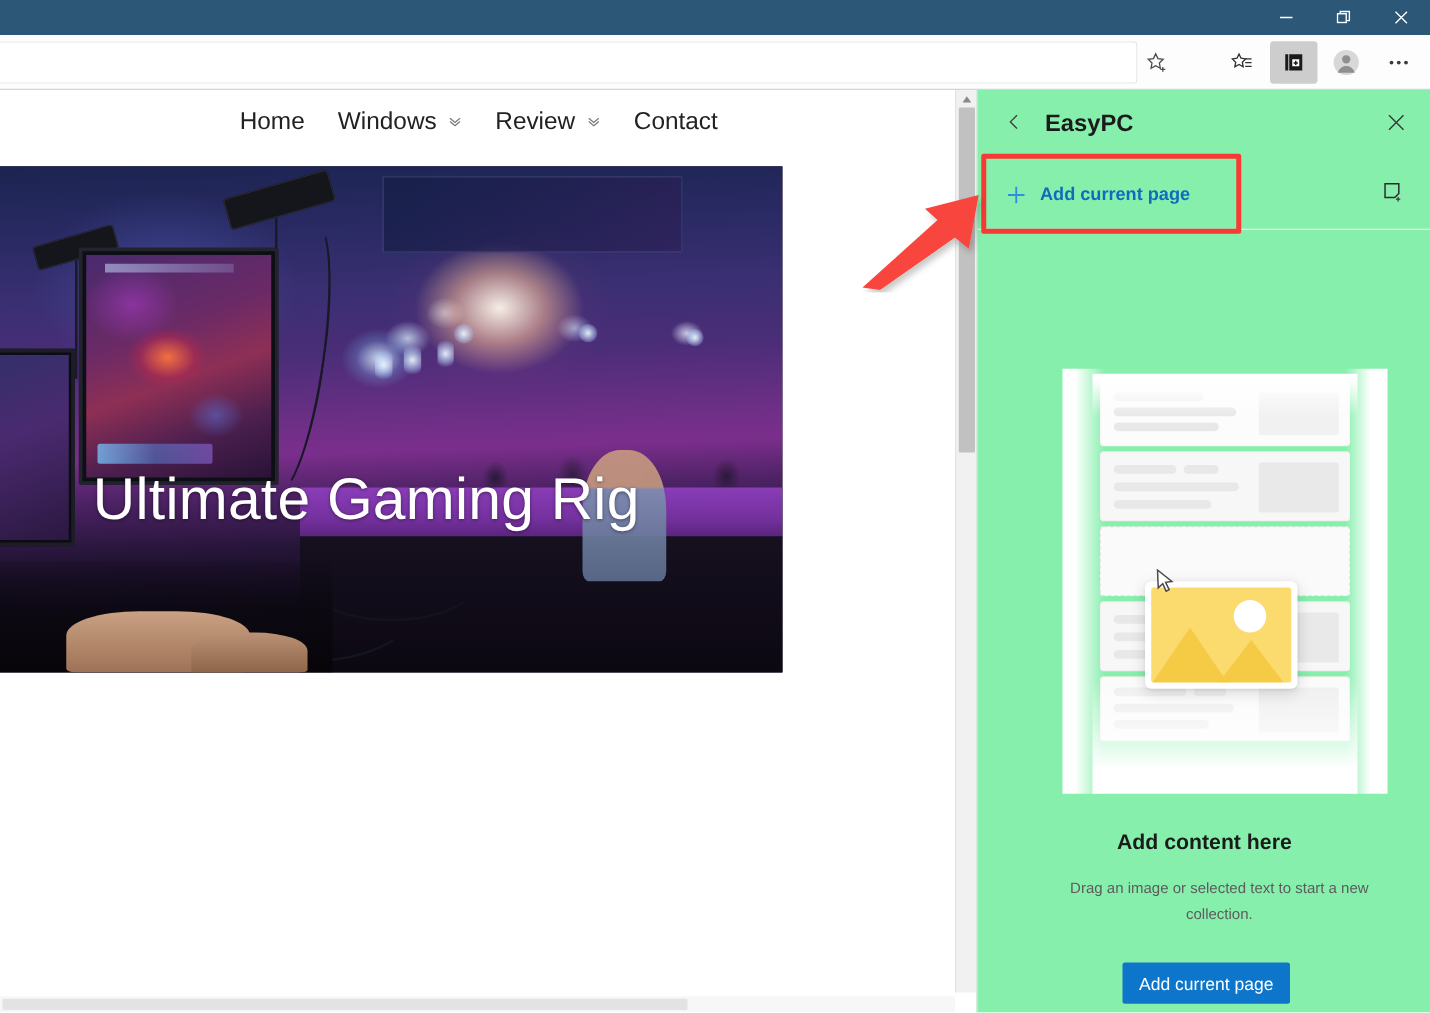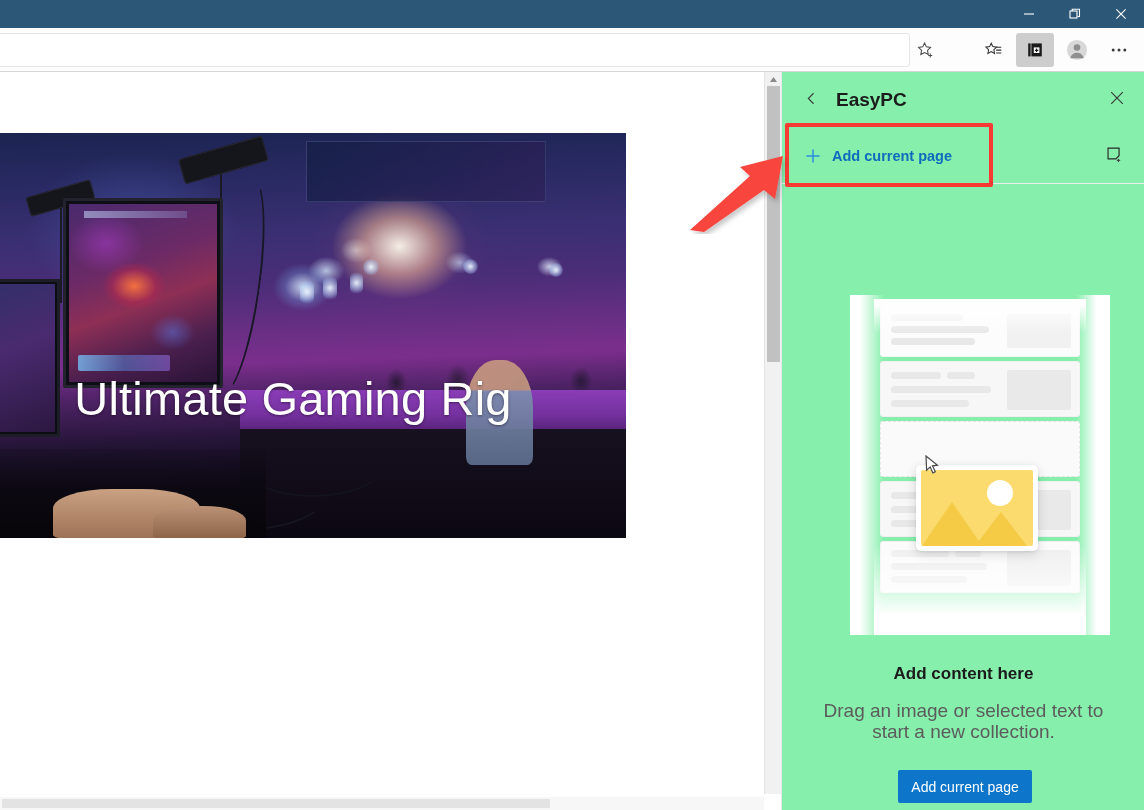--- a/index.html
+++ b/index.html
@@ -481,24 +481,24 @@
     position: absolute;
     left: 0; top: 474px;
     width: 363px;
     text-align: center;
     font-size: 17px;
     font-weight: 600;
     color: #1b1b1b;
   }
   .empty-sub {
     position: absolute;
-    left: 40px; top: 510px;
+    left: 52px; top: 510px;
     width: 283px;
     text-align: center;
-    font-size: 19px;
+    font-size: 12px;
     line-height: 21px;
     color: #5c5c5c;
   }
   .empty-btn {
     position: absolute;
     left: 116px; top: 580px;
     width: 134px; height: 33px;
     background: #0d76ca;
     color: #ffffff;
     border: none;
@@ -601,20 +601,40 @@
               <circle cx="10" cy="10" r="1.5"></circle>
               <circle cx="15.8" cy="10" r="1.5"></circle>
           </svg>
         </span>
       </div>
     </div>
   </div>
 
   <div class="webpage">
 
+    <nav class="site-nav">
+      <span class="nav-item">Home</span>
+      <span class="nav-item">
+        <span>Windows</span>
+        <span class="nav-chev">
+          <svg width="12" height="12" viewBox="0 0 12 12" fill="none" stroke="#777" stroke-width="1">
+            <path d="M2 3.6L6 6.9 10 3.6M2 6.2L6 9.5 10 6.2"></path>
+          </svg>
+        </span>
+      </span>
+      <span class="nav-item">
+        <span>Review</span>
+        <span class="nav-chev">
+          <svg width="12" height="12" viewBox="0 0 12 12" fill="none" stroke="#777" stroke-width="1">
+            <path d="M2 3.6L6 6.9 10 3.6M2 6.2L6 9.5 10 6.2"></path>
+          </svg>
+        </span>
+      </span>
+      <span class="nav-item">Contact</span>
+    </nav>
 
     <div class="hero">
       <div class="hero-photo"></div>
       <div class="hero-banner"></div>
       <div class="bok" style="left:51%;top:36%;width:14px;height:26px;border-radius:7px;"></div>
       <div class="bok" style="left:54.5%;top:35%;width:14px;height:26px;border-radius:7px;"></div>
       <div class="bok" style="left:58.5%;top:34%;width:13px;height:24px;border-radius:7px;"></div>
       <div class="bok" style="left:21%;top:20%;width:12px;height:22px;border-radius:6px;"></div>
       <div class="bok" style="left:24%;top:20%;width:12px;height:22px;border-radius:6px;"></div>
       <div class="bok" style="left:27%;top:19.5%;width:11px;height:20px;border-radius:6px;"></div>

